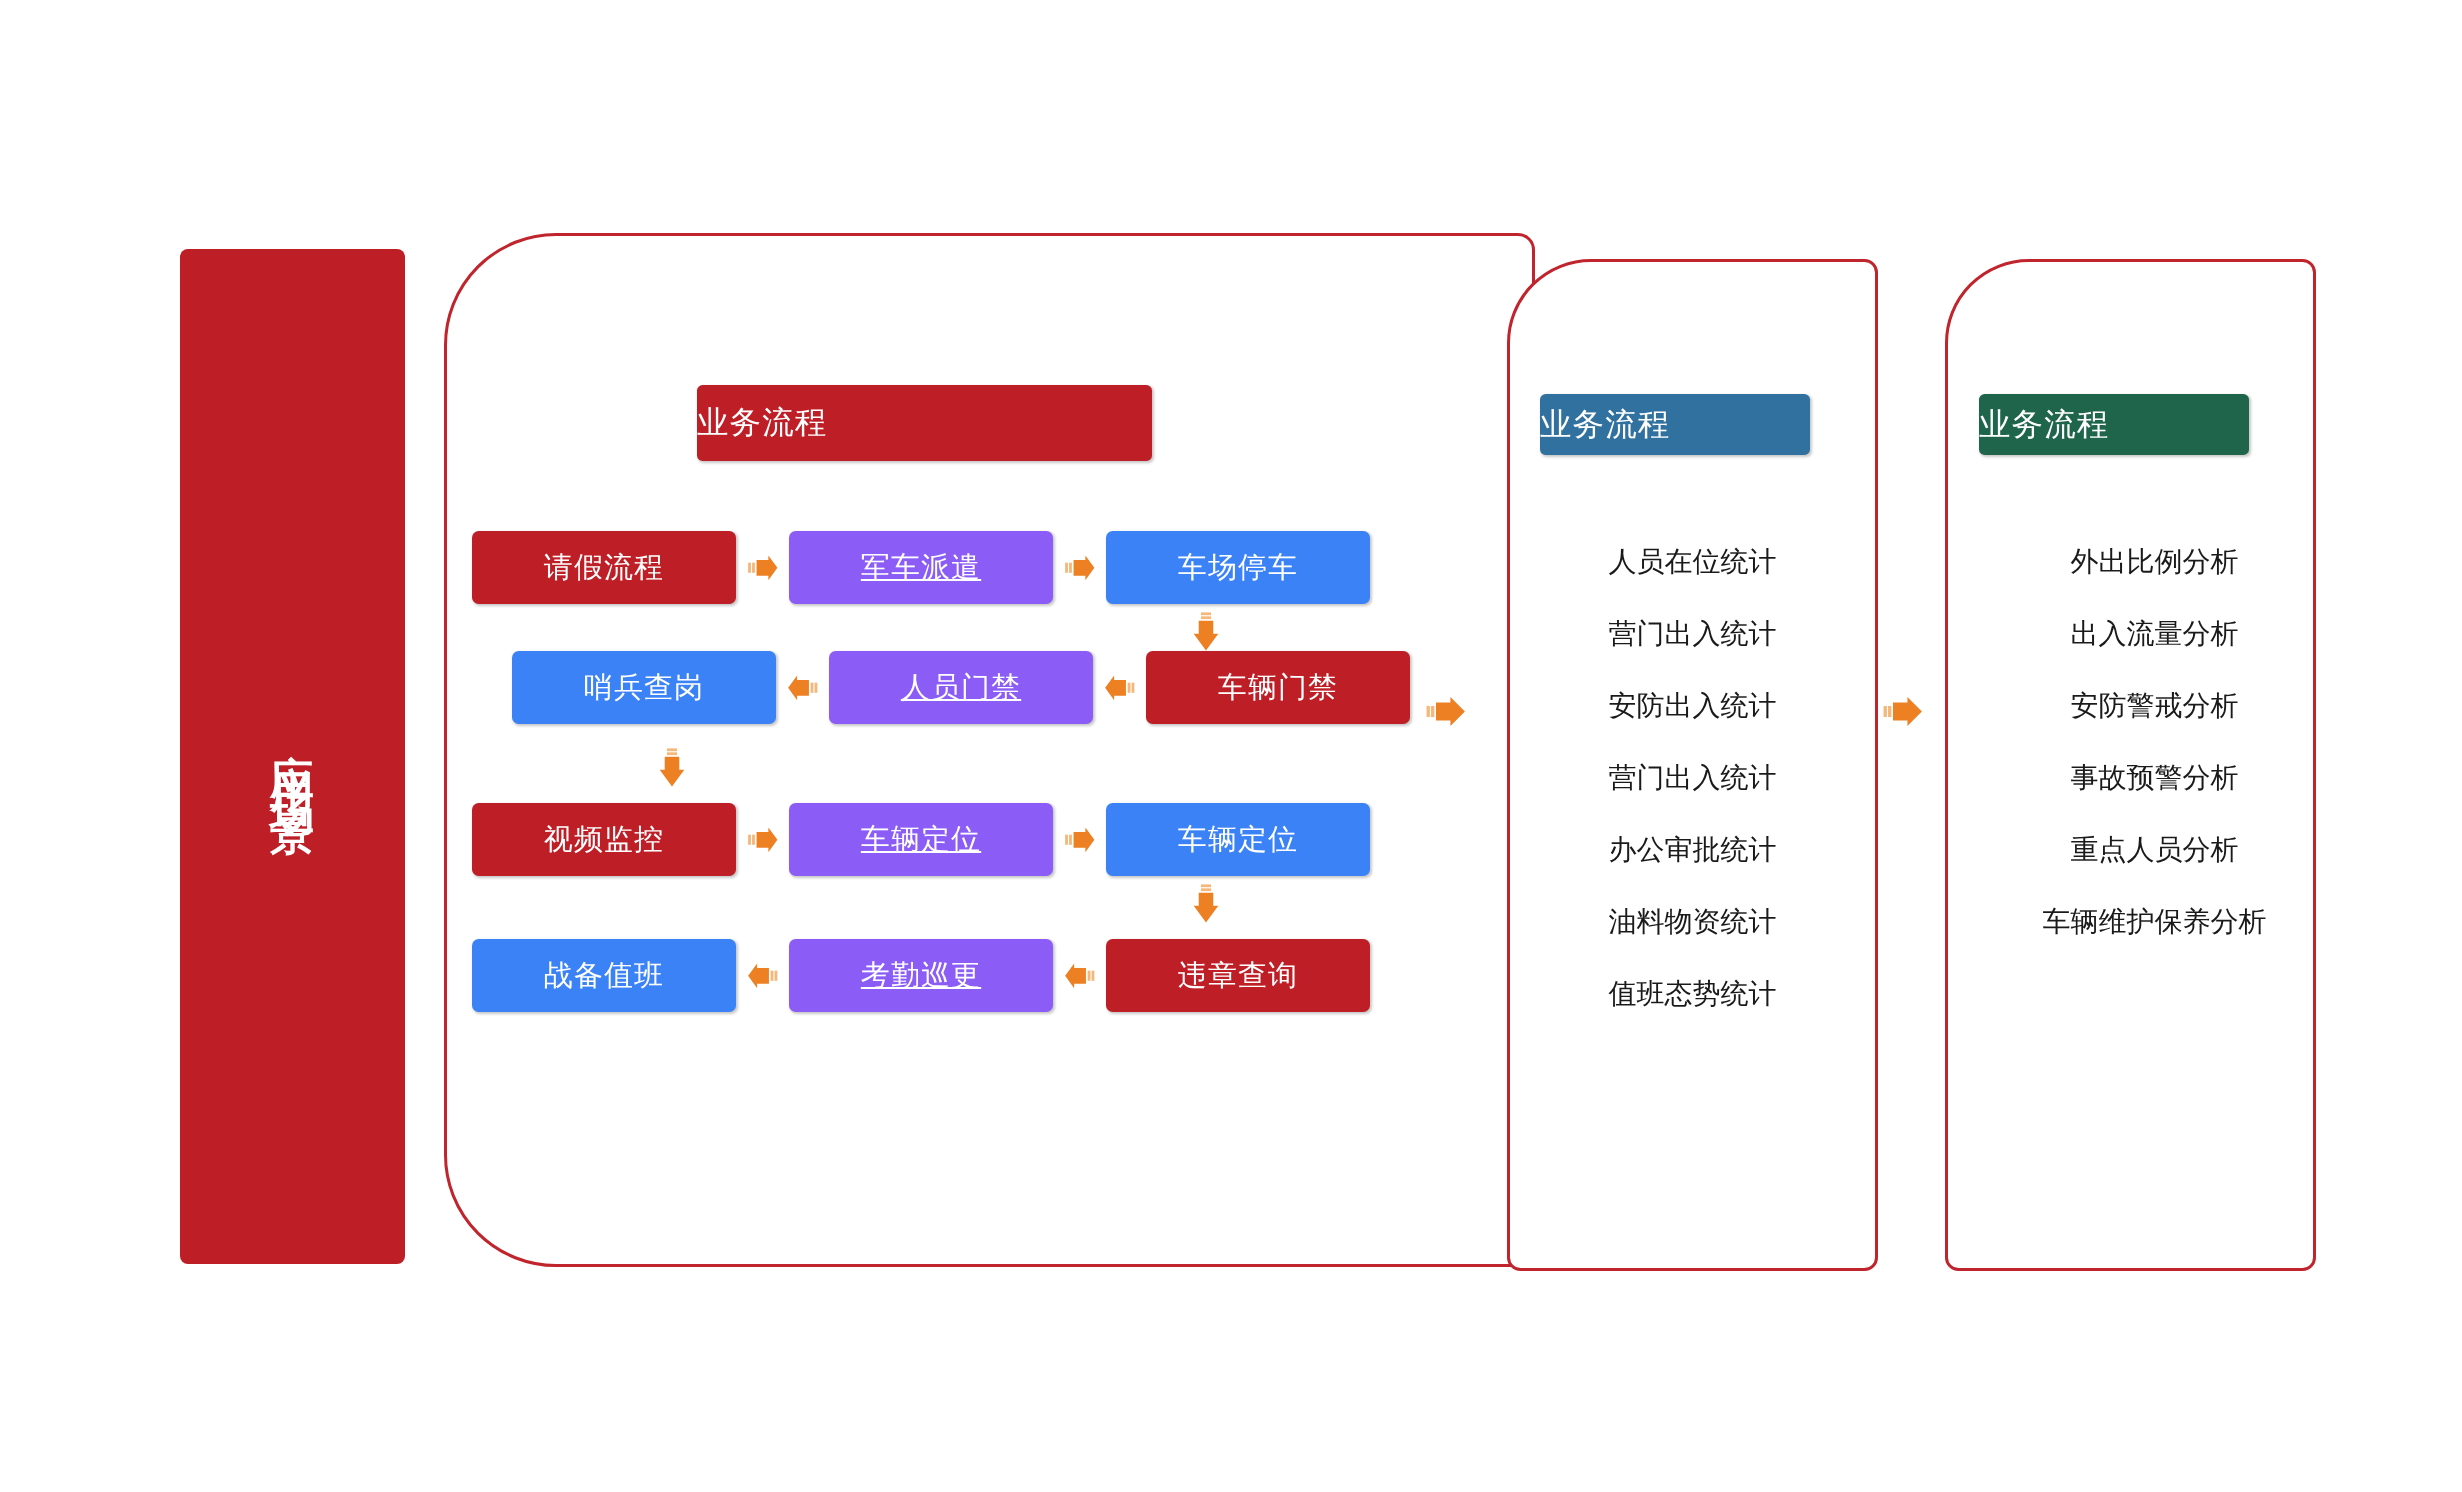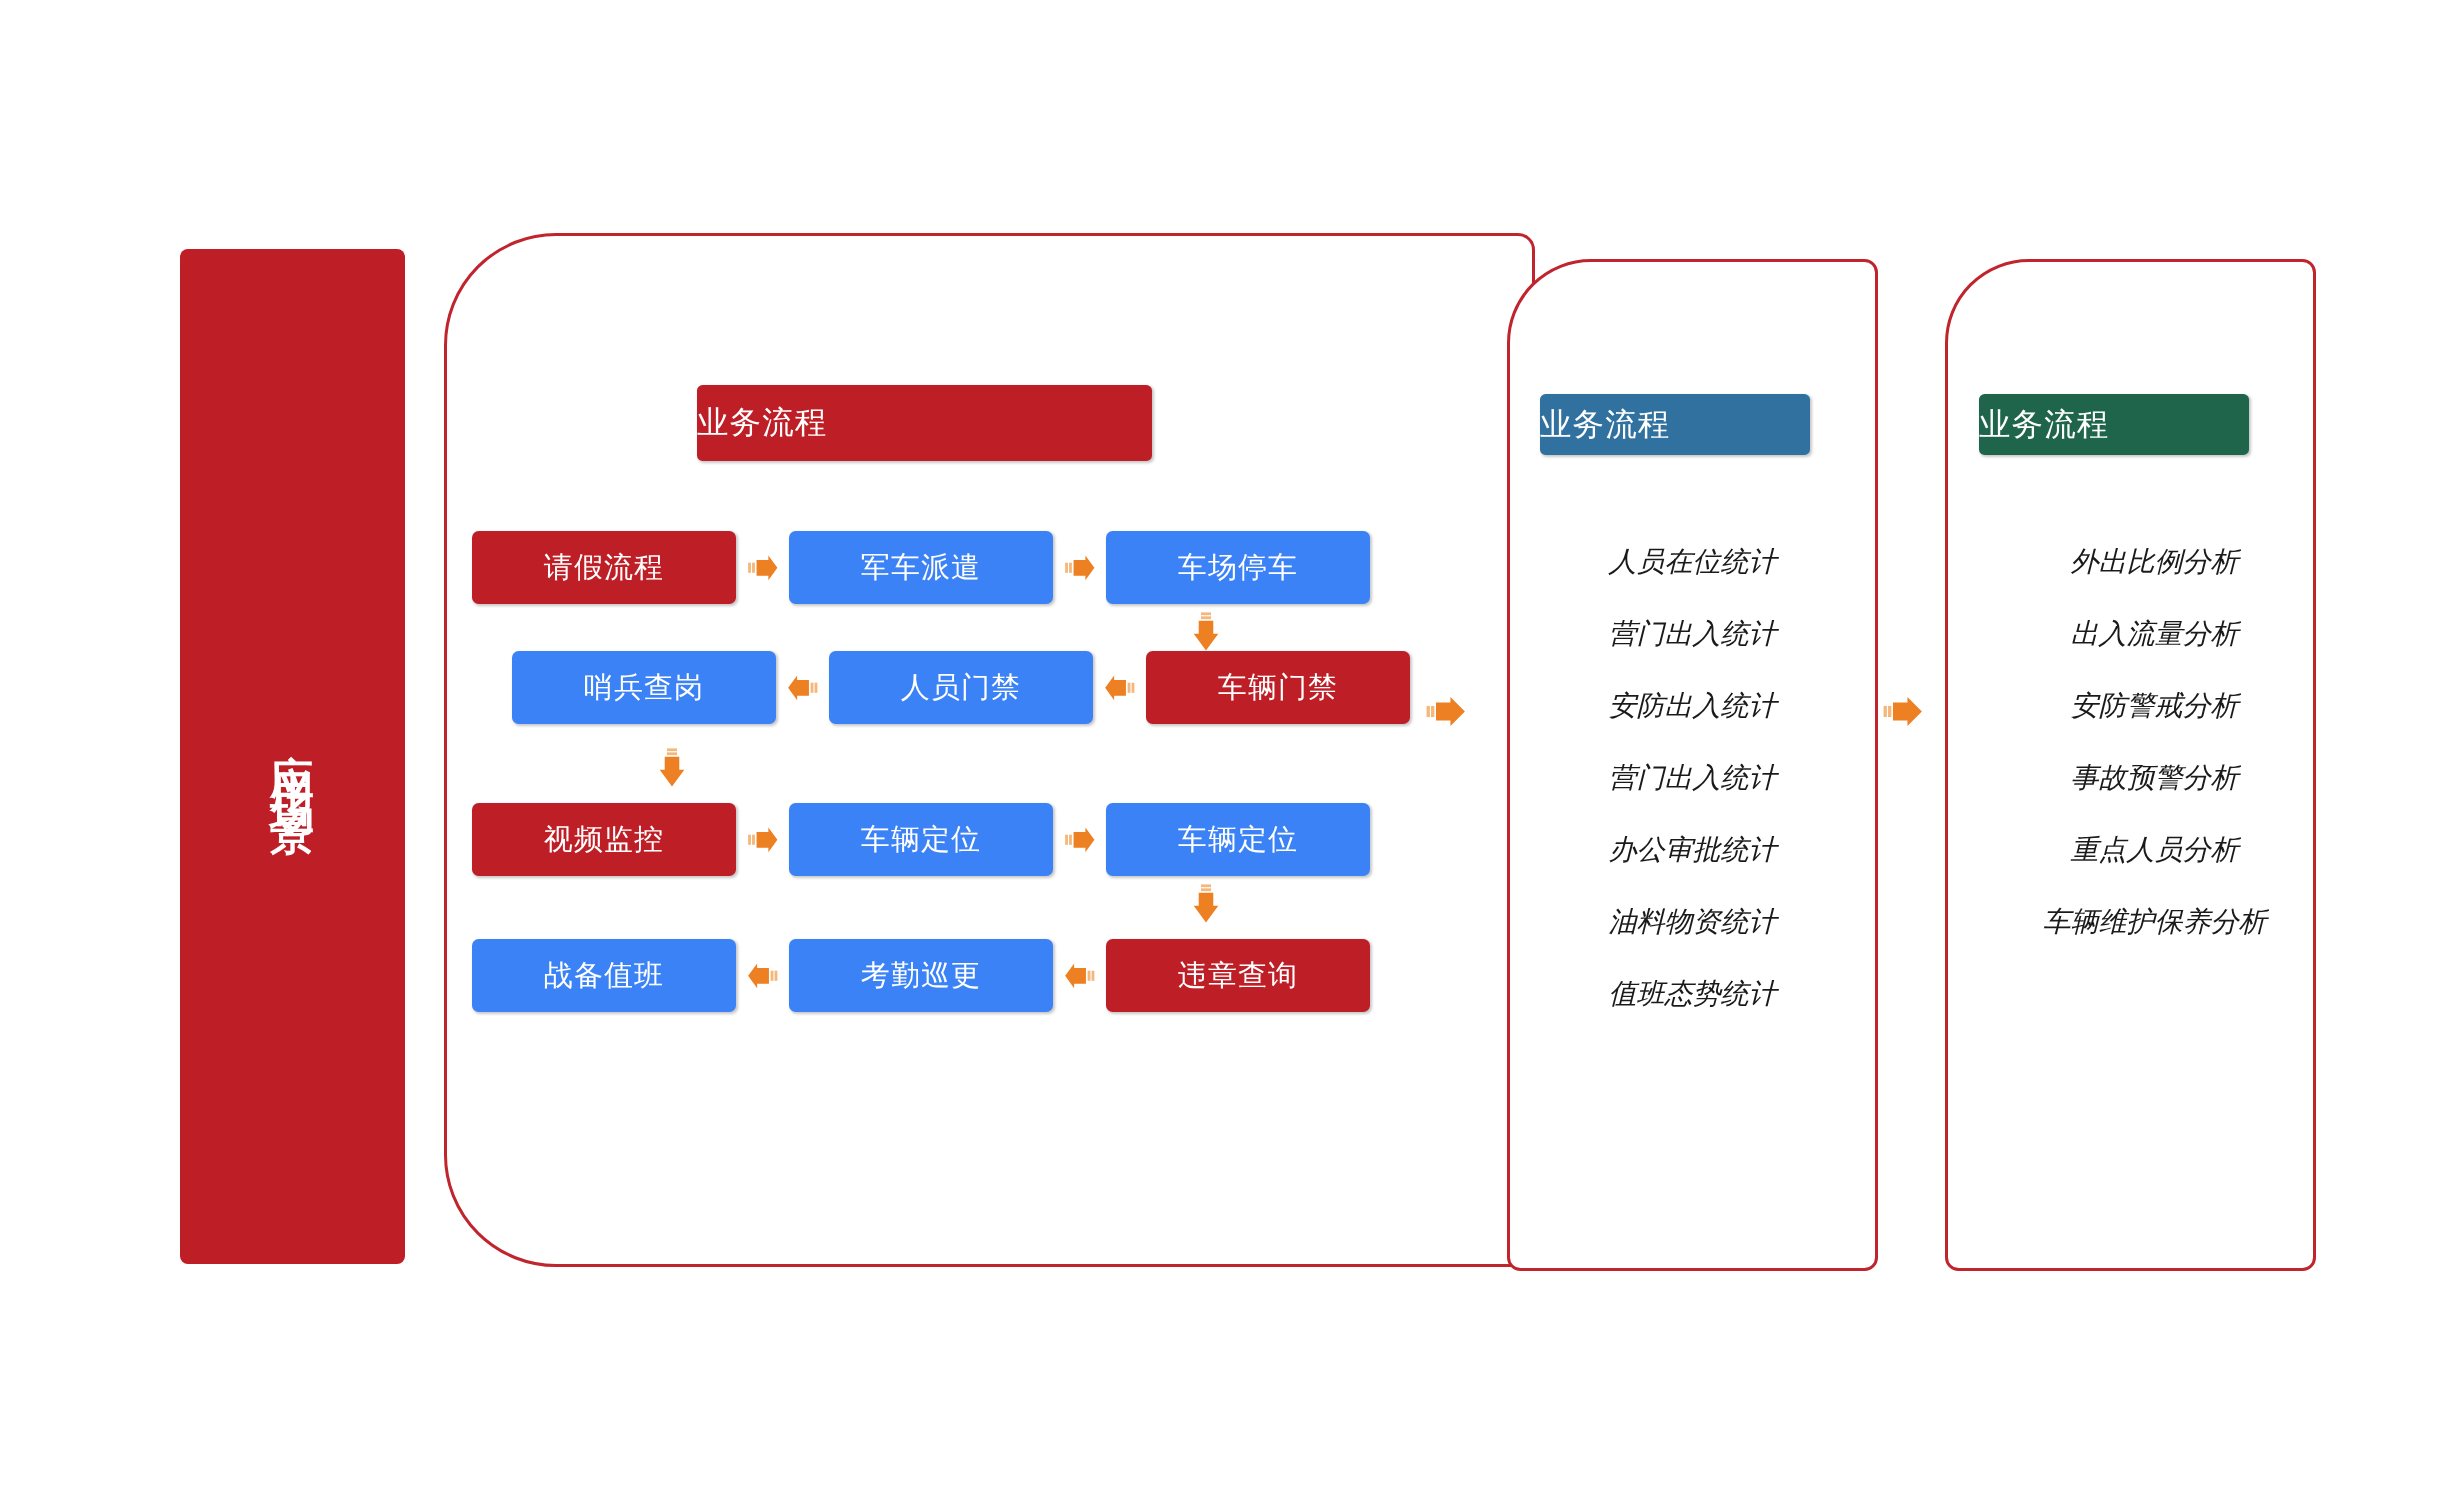--- a/index.html
+++ b/index.html
@@ -131,21 +131,21 @@
     align-items: center;
     justify-content: center;
     color: #ffffff;
     font-size: 29px;
     font-weight: 400;
     letter-spacing: 1.1px;
     box-shadow: 1.7px 1.7px 2.8px rgba(0,0,0,0.22);
     box-sizing: border-box;
   }
   .c-red   { background: #BE1E26; }
-  .c-blue  { background: #3b82f6; }
+  .c-blue  { background: #8b5cf6; text-decoration: underline; }
   .c-green { background: #3b82f6; }
 
   .h-gap {
     width: 53px;
     height: 73px;
     display: flex;
     align-items: center;
     justify-content: center;
   }
 
@@ -189,21 +189,20 @@
     line-height: 1;
   }
   #statistics-list { left: 1507px; top: 526px; }
   #analysis-list   { left: 1945px; top: 526px; padding-left: 24px; }
   .item-list .list-entry {
     height: 72px;
     display: flex;
     align-items: center;
     justify-content: center;
     white-space: nowrap;
-    font-style: italic;
   }
 </style>
 </head>
 <body>
 
 <div id="scenario-banner">
   <span class="vtext">应用场景</span>
 </div>
 
 <div class="panel" id="panel-process"></div>

